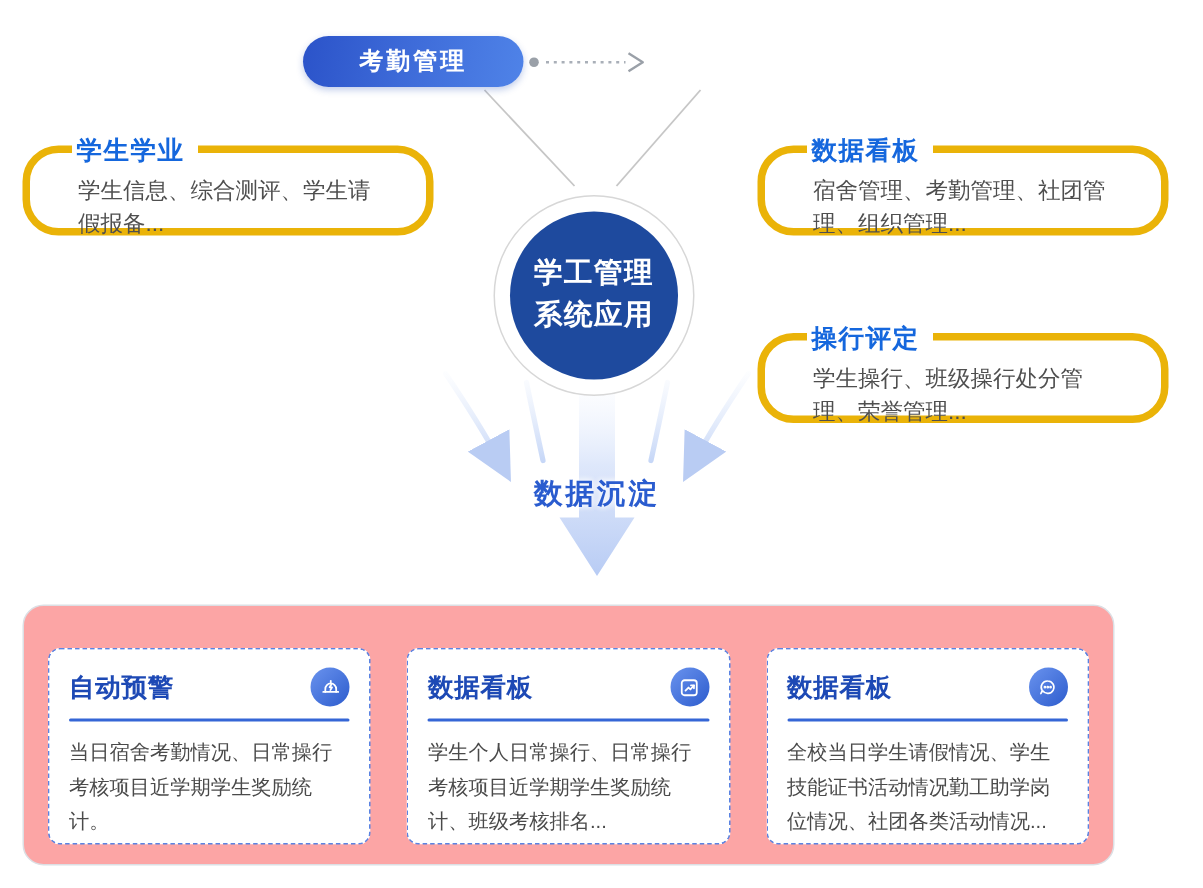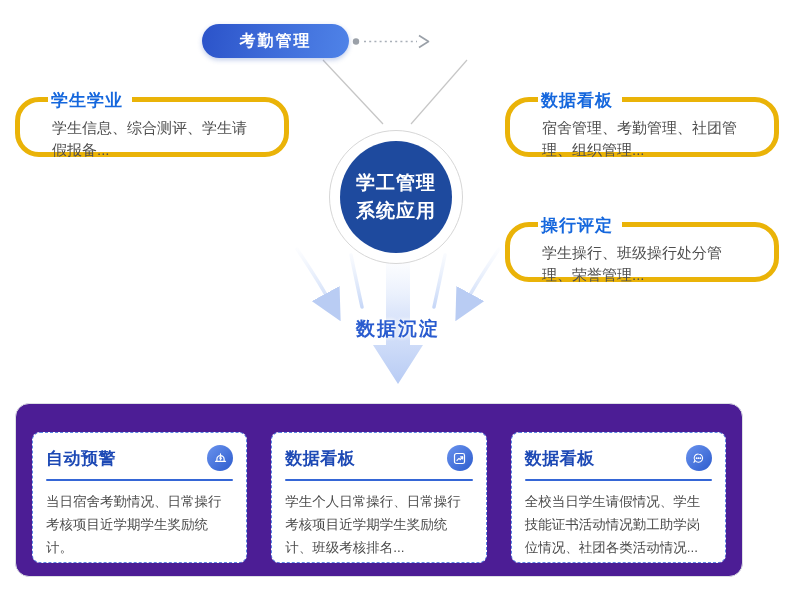--- a/index.html
+++ b/index.html
@@ -55,21 +55,21 @@
   
   .funnel-label {
     position:absolute; left:346px; top:316px; width:104px; text-align:center;
     font-size:19px; font-weight:bold; color:#2a5ccf; letter-spacing:2px;
     text-shadow:0 0 4px #fff, 0 0 4px #fff;
   }
 
   
   .panel {
     position:absolute; left:15px; top:403px; width:728px; height:174px;
-    border:1px solid #dcdfe4; border-radius:14px; background:#4c1d95;
+    border:1px solid #dcdfe4; border-radius:14px; background:#fca5a5;
     display:flex; gap:24px; padding:28px 16px 0 16px;
   }
   .card {
     flex:1; height:131px; border:1.5px dashed #5a83e2; border-radius:8px;
     padding:12px 13px 0 13px; background:#fff;
   }
   .card-head { display:flex; align-items:center; justify-content:space-between; }
   .card-title { font-size:17px; font-weight:bold; color:#1d49b5; letter-spacing:.5px; }
   .card-icon {
     width:26px; height:26px; border-radius:50%; flex:0 0 26px;

